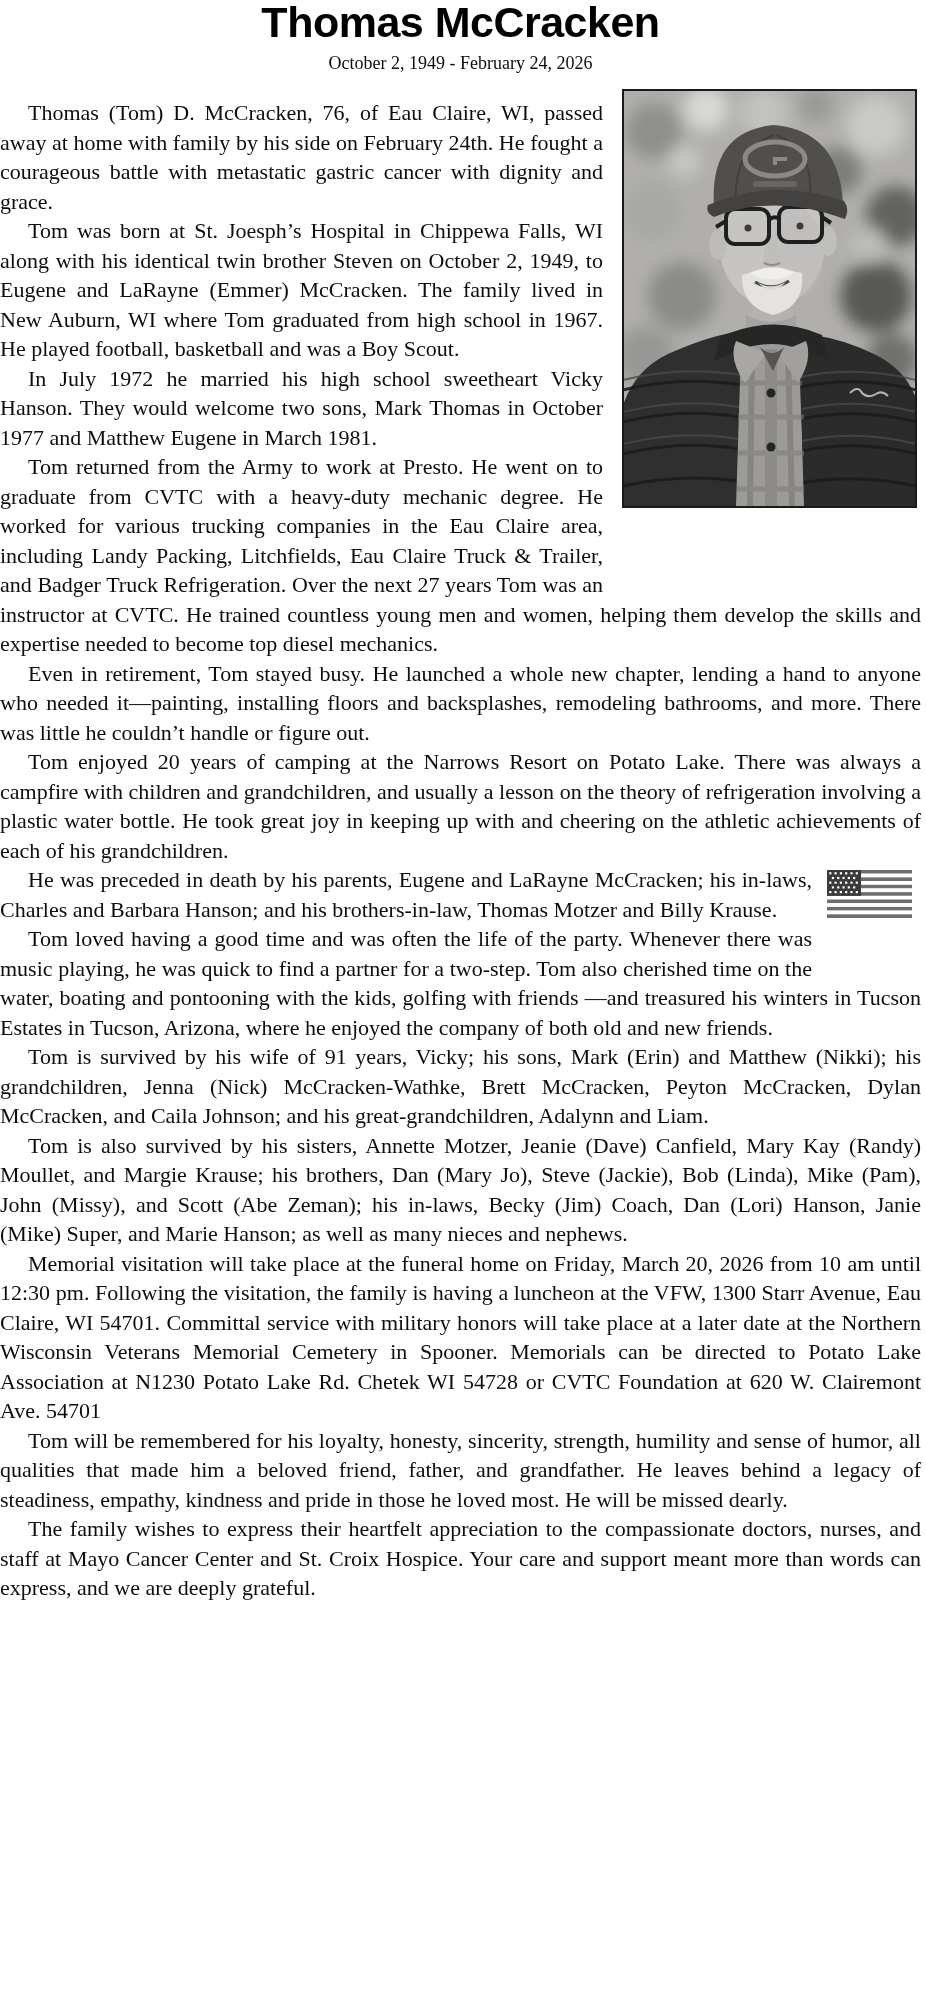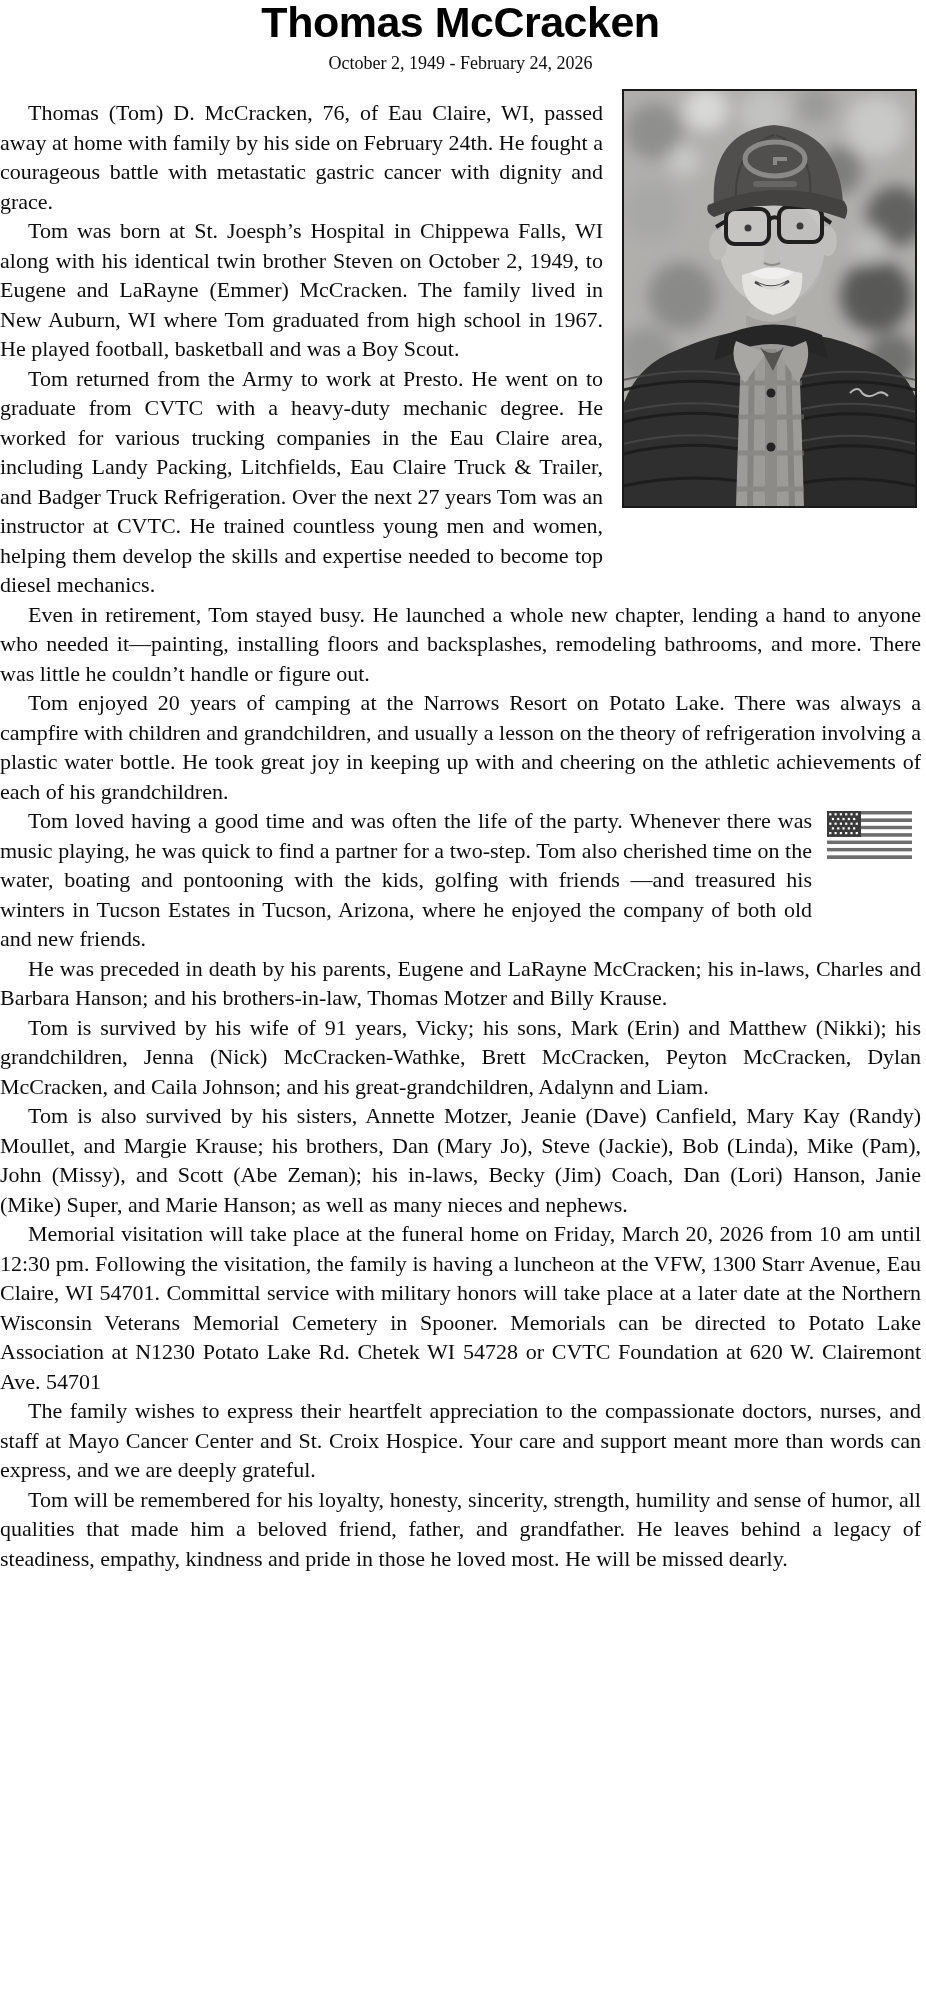--- a/index.html
+++ b/index.html
@@ -181,20 +181,21 @@
         <path d="M 186 106 Q 190 58 152 44" stroke="#3c3b39" stroke-width="2" fill="none" opacity="0.7"></path>
         <path d="M 84 114 Q 150 86 220 110 Q 226 118 221 128 Q 150 102 90 126 Q 81 122 84 114 Z" fill="#434241"></path>
         <ellipse cx="151" cy="68" rx="30" ry="17" fill="none" stroke="#8a8987" stroke-width="5"></ellipse>
         <path d="M 163 68 L 151 68 L 151 74" stroke="#8a8987" stroke-width="4" fill="none"></path>
         <rect x="129" y="90" width="44" height="6" rx="3" fill="#6b6a68" opacity="0.85"></rect>
       </svg>
     </aside>
 
     <p>Thomas (Tom) D. McCracken, 76, of Eau Claire, WI, passed away at home with family by his side on February 24th. He fought a courageous battle with metastatic gastric cancer with dignity and grace.</p>
     <p>Tom was born at St. Joesph’s Hospital in Chippewa Falls, WI along with his identical twin brother Steven on October 2, 1949, to Eugene and LaRayne (Emmer) McCracken. The family lived in New Auburn, WI where Tom graduated from high school in 1967. He played football, basketball and was a Boy Scout.</p>
+    <p>In July 1972 he married his high school sweetheart Vicky Hanson. They would welcome two sons, Mark Thomas in October 1977 and Matthew Eugene in March 1981.</p>
     <p>Tom returned from the Army to work at Presto. He went on to graduate from CVTC with a heavy-duty mechanic degree. He worked for various trucking companies in the Eau Claire area, including Landy Packing, Litchfields, Eau Claire Truck &amp; Trailer, and Badger Truck Refrigeration. Over the next 27 years Tom was an instructor at CVTC. He trained countless young men and women, helping them develop the skills and expertise needed to become top diesel mechanics.</p>
     <p>Even in retirement, Tom stayed busy. He launched a whole new chapter, lending a hand to anyone who needed it—painting, installing floors and backsplashes, remodeling bathrooms, and more. There was little he couldn’t handle or figure out.</p>
     <p>Tom enjoyed 20 years of camping at the Narrows Resort on Potato Lake. There was always a campfire with children and grandchildren, and usually a lesson on the theory of refrigeration involving a plastic water bottle. He took great joy in keeping up with and cheering on the athletic achievements of each of his grandchildren.</p>
 
     <aside class="flag-float">
       <svg viewBox="0 0 85 48" width="85" height="48" xmlns="http://www.w3.org/2000/svg" role="img" aria-label="american flag">
         <g>
           <rect x="0" y="0" width="85" height="3.693" fill="#6e6e6e"></rect>
           <rect x="0" y="3.693" width="85" height="3.693" fill="#ffffff"></rect>
           <rect x="0" y="7.385" width="85" height="3.693" fill="#6e6e6e"></rect>
@@ -238,22 +239,22 @@
               <rect x="7.5" y="21" width="2.2" height="2.2"></rect>
               <rect x="12.8" y="21" width="2.2" height="2.2"></rect>
               <rect x="18.1" y="21" width="2.2" height="2.2"></rect>
               <rect x="23.4" y="21" width="2.2" height="2.2"></rect>
               <rect x="28.7" y="21" width="2.2" height="2.2"></rect>
           </g>
         </g>
       </svg>
     </aside>
 
+    <p>He was preceded in death by his parents, Eugene and LaRayne McCracken; his in-laws, Charles and Barbara Hanson; and his brothers-in-law, Thomas Motzer and Billy Krause.</p>
     <p>Tom loved having a good time and was often the life of the party. Whenever there was music playing, he was quick to find a partner for a two-step. Tom also cherished time on the water, boating and pontooning with the kids, golfing with friends —and treasured his winters in Tucson Estates in Tucson, Arizona, where he enjoyed the company of both old and new friends.</p>
-    <p>He was preceded in death by his parents, Eugene and LaRayne McCracken; his in-laws, Charles and Barbara Hanson; and his brothers-in-law, Thomas Motzer and Billy Krause.</p>
     <p>Tom is survived by his wife of 91 years, Vicky; his sons, Mark (Erin) and Matthew (Nikki); his grandchildren, Jenna (Nick) McCracken-Wathke, Brett McCracken, Peyton McCracken, Dylan McCracken, and Caila Johnson; and his great-grandchildren, Adalynn and Liam.</p>
     <p>Tom is also survived by his sisters, Annette Motzer, Jeanie (Dave) Canfield, Mary Kay (Randy) Moullet, and Margie Krause; his brothers, Dan (Mary Jo), Steve (Jackie), Bob (Linda), Mike (Pam), John (Missy), and Scott (Abe Zeman); his in-laws, Becky (Jim) Coach, Dan (Lori) Hanson, Janie (Mike) Super, and Marie Hanson; as well as many nieces and nephews.</p>
     <p>Memorial visitation will take place at the funeral home on Friday, March 20, 2026 from 10 am until 12:30 pm.  Following the visitation, the family is having a luncheon at the VFW, 1300 Starr Avenue, Eau Claire, WI 54701. Committal service with military honors will take place at a later date at the Northern Wisconsin Veterans Memorial Cemetery in Spooner.  Memorials can be directed to Potato Lake Association at N1230 Potato Lake Rd. Chetek WI 54728 or CVTC Foundation at 620 W. Clairemont Ave. 54701</p>
+    <p>Tom will be remembered for his loyalty, honesty, sincerity, strength, humility and sense of humor, all qualities that made him a beloved friend, father, and grandfather. He leaves behind a legacy of steadiness, empathy, kindness and pride in those he loved most. He will be missed dearly.</p>
     <p>The family wishes to express their heartfelt appreciation to the compassionate doctors, nurses, and staff at Mayo Cancer Center and St. Croix Hospice. Your care and support meant more than words can express, and we are deeply grateful.</p>
-    <p>Tom will be remembered for his loyalty, honesty, sincerity, strength, humility and sense of humor, all qualities that made him a beloved friend, father, and grandfather. He leaves behind a legacy of steadiness, empathy, kindness and pride in those he loved most. He will be missed dearly.</p>
 
   </article>
 </div>
 
 </body></html>

